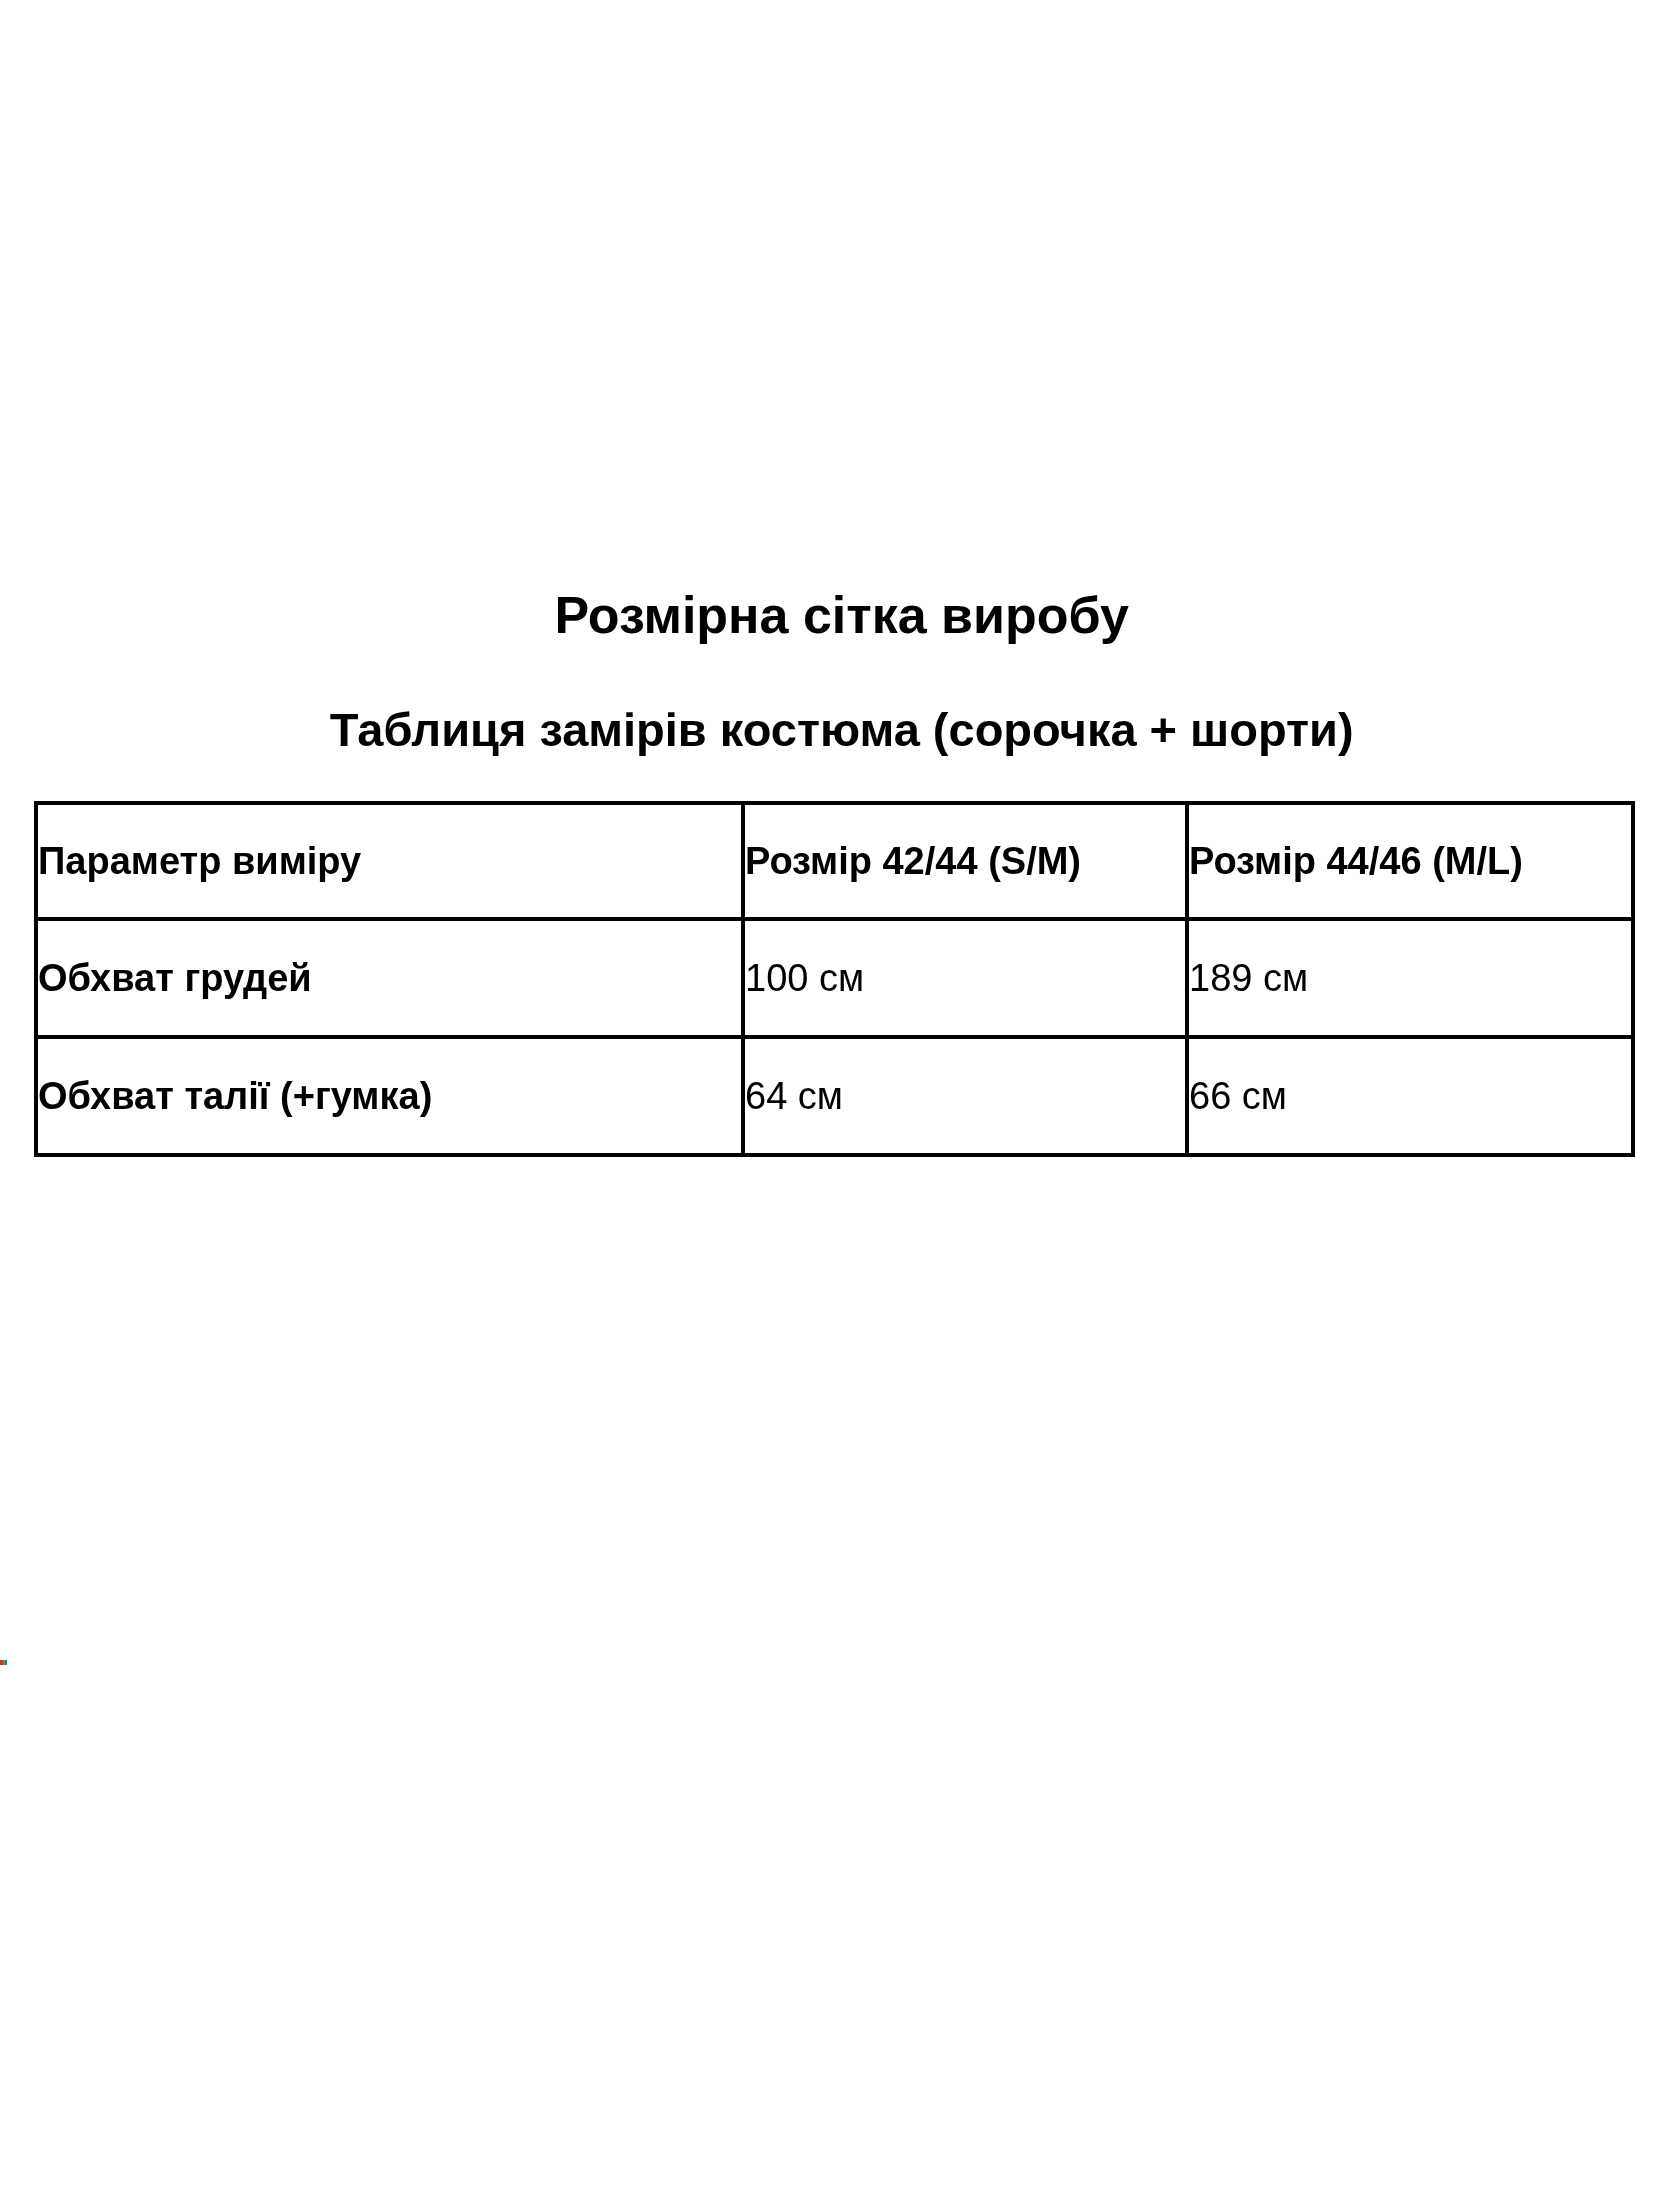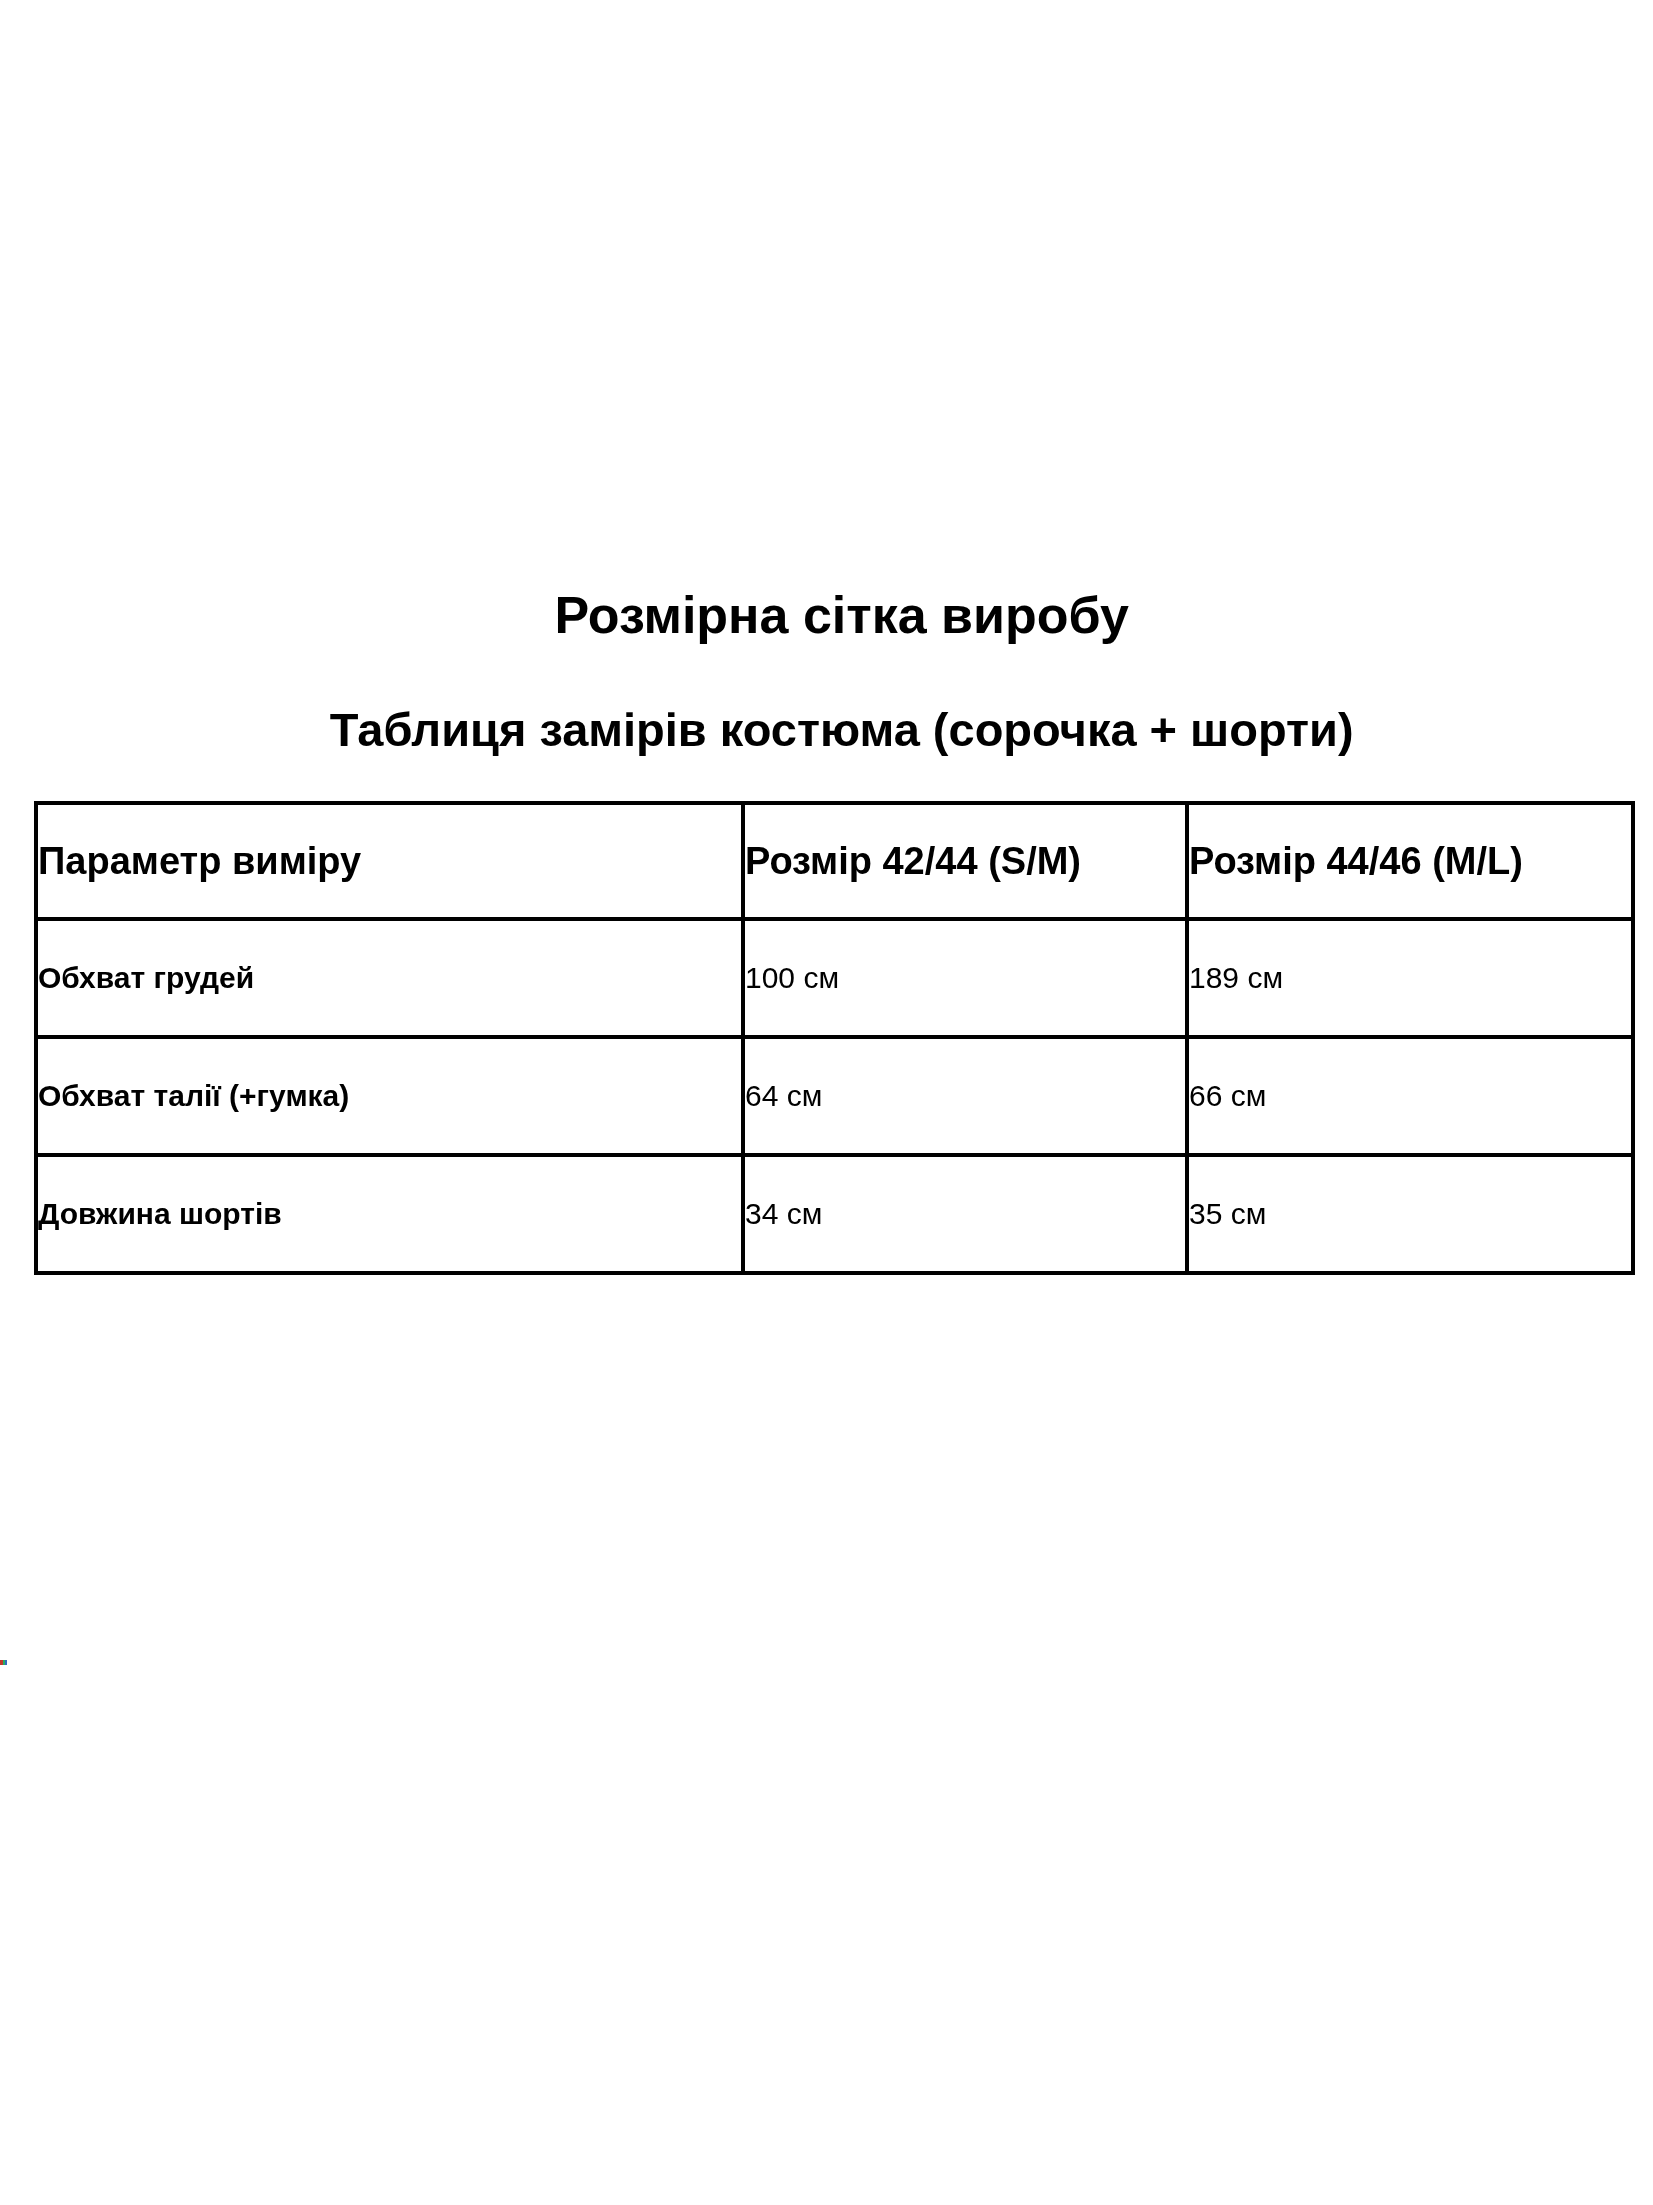--- a/index.html
+++ b/index.html
@@ -58,21 +58,21 @@
     padding: 0;
     overflow: hidden;
   }
   .size-table thead th {
     height: 112px;
     font-size: 38px;
     font-weight: bold;
   }
   .size-table tbody td {
     height: 114px;
-    font-size: 30px;
+    font-size: 38px;
   }
   .size-table td.param-cell {
     font-weight: bold;
   }
   .size-table td.value-cell {
     font-weight: normal;
   }
   .edge-artifact {
     position: absolute;
     left: 0;
@@ -106,22 +106,17 @@
     <tr>
       <td class="param-cell">Обхват грудей</td>
       <td class="value-cell">100 см</td>
       <td class="value-cell">189 см</td>
     </tr>
     <tr>
       <td class="param-cell">Обхват талії (+гумка)</td>
       <td class="value-cell">64 см</td>
       <td class="value-cell">66 см</td>
     </tr>
-    <tr>
-      <td class="param-cell">Довжина шортів</td>
-      <td class="value-cell">34 см</td>
-      <td class="value-cell">35 см</td>
-    </tr>
   </tbody>
 </table>
 
 <div class="edge-artifact"></div>
 
 
 </body></html>

